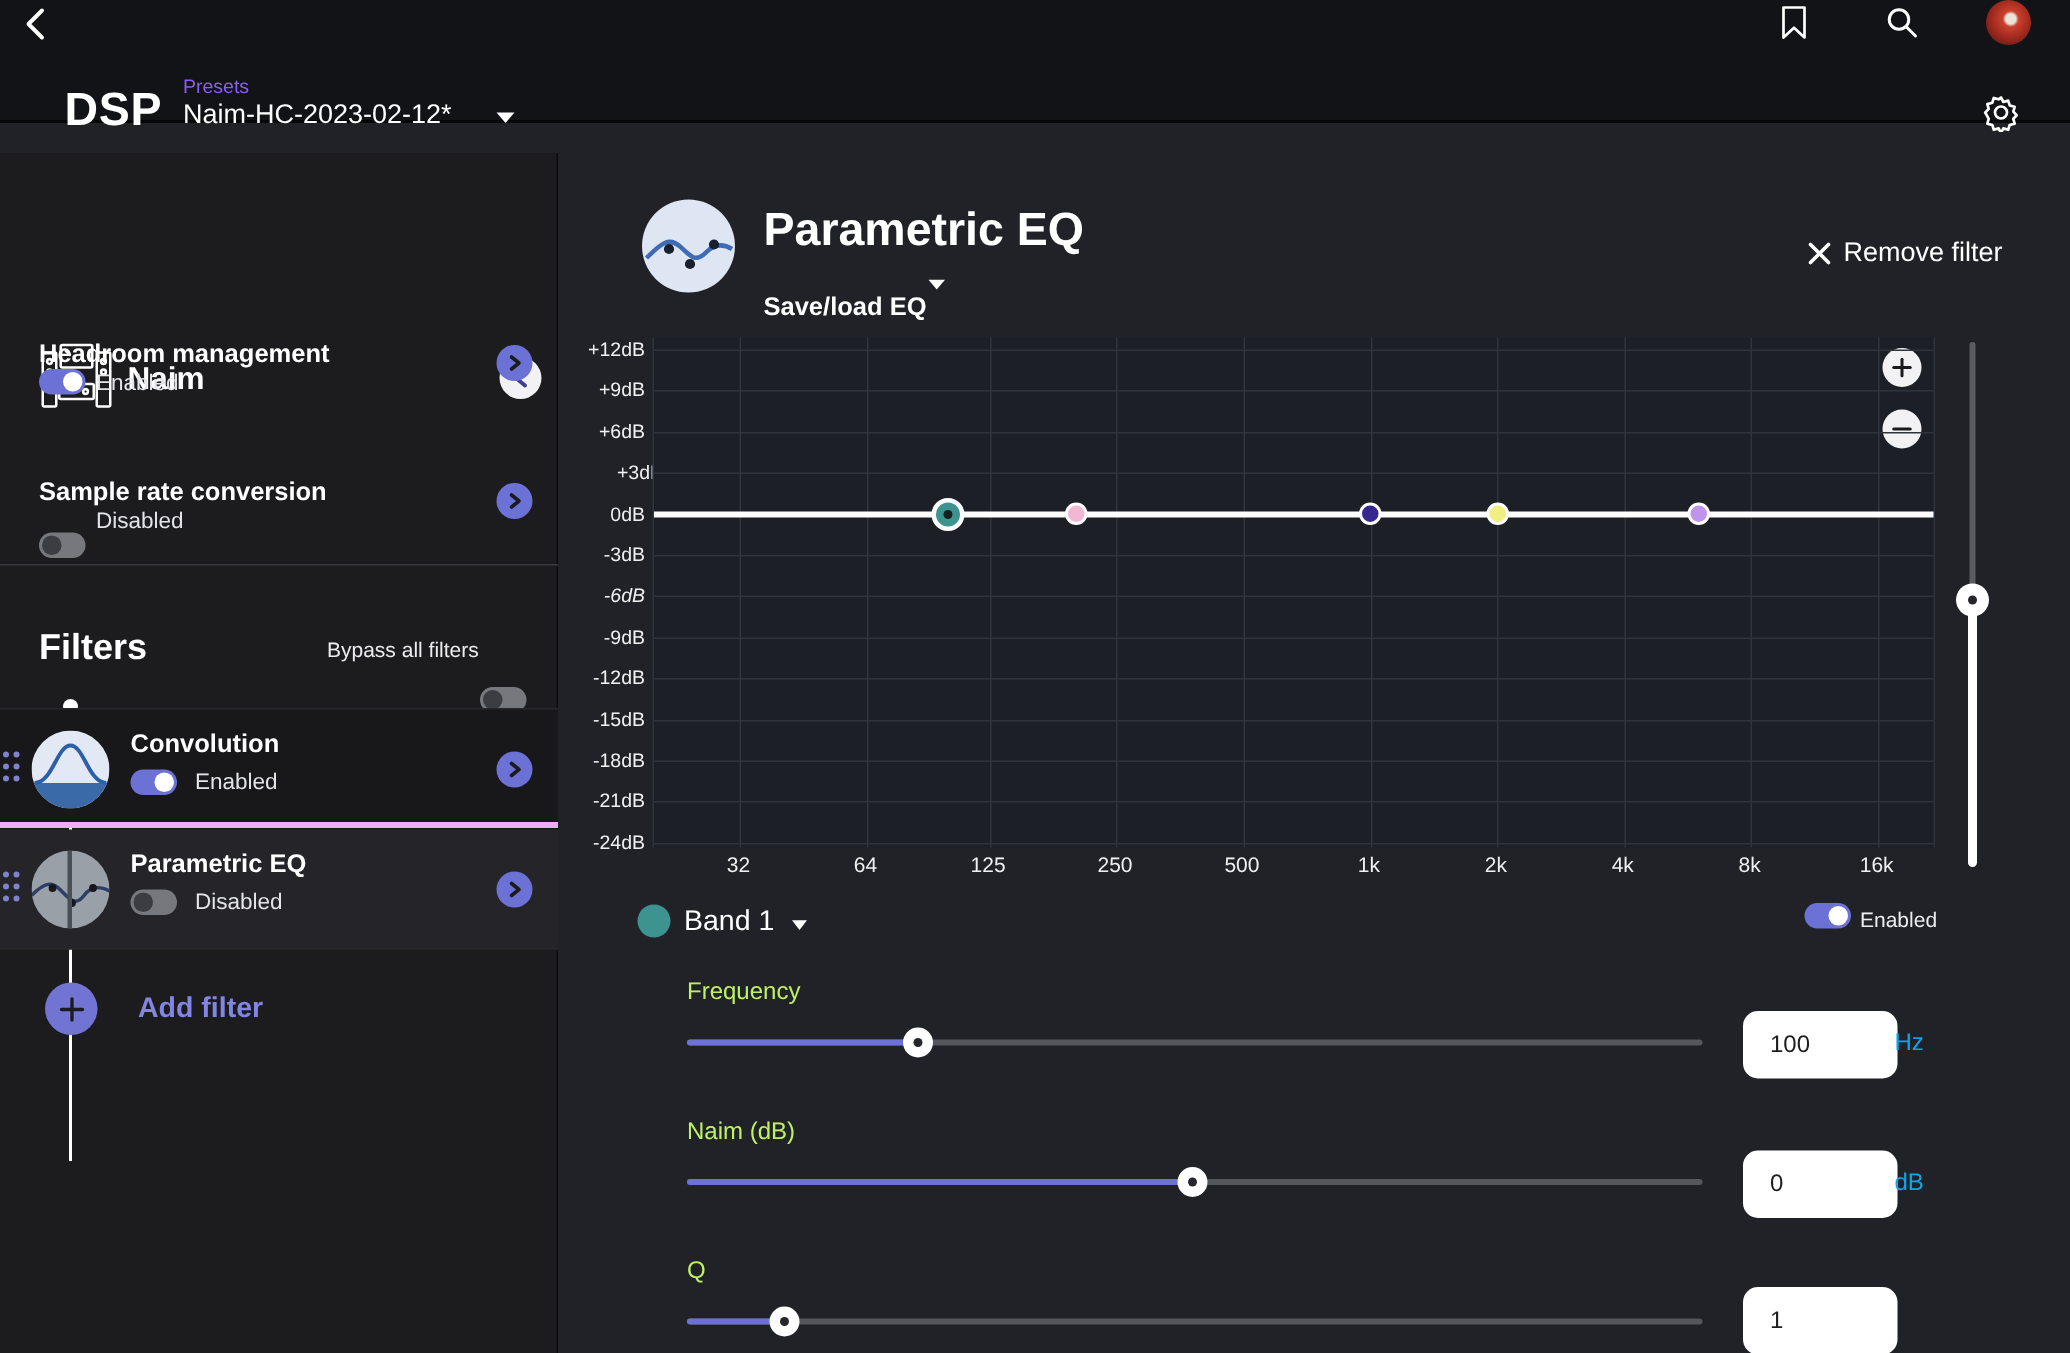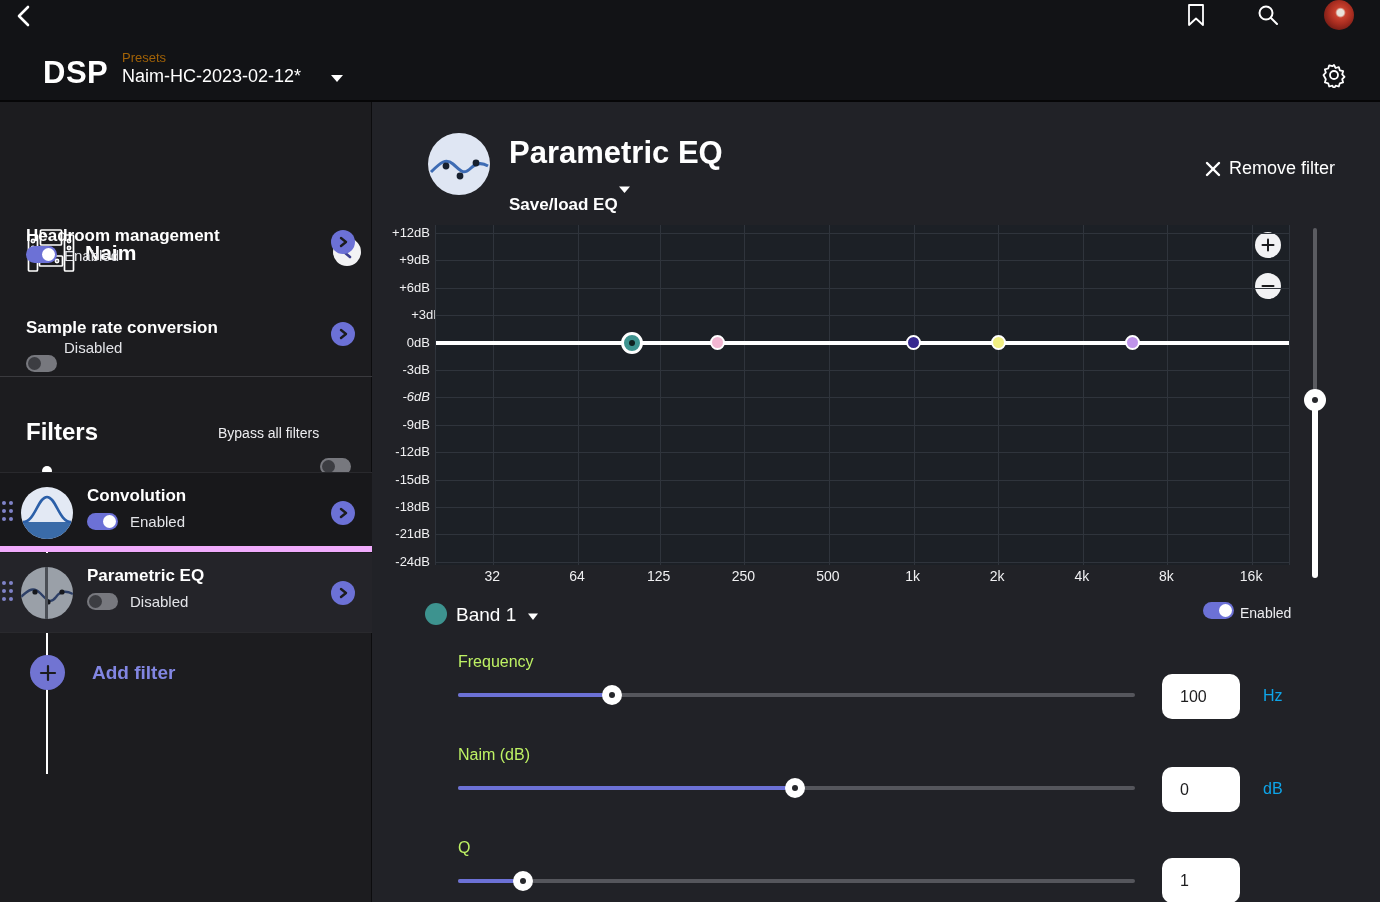--- a/index.html
+++ b/index.html
@@ -3,24 +3,24 @@
 <meta charset="utf-8">
 <style>
   * { margin:0; padding:0; box-sizing:border-box; }
   html,body { background:#000; }
   body { font-family:"Liberation Sans", sans-serif; }
   #app {
     position:relative; width:1380px; height:902px; overflow:hidden;
     background:#212227; color:#fff;
   }
   
-  #topbar { position:absolute; left:0; top:0; width:1380px; height:102px; background:#121316; border-bottom:2px solid #060607; }
+  #topbar { position:absolute; left:0; top:0; width:1380px; height:82px; background:#121316; border-bottom:2px solid #060607; }
   .tb-back { position:absolute; left:12px; top:4px; width:24px; height:24px; cursor:pointer; }
   .tb-title { position:absolute; left:43px; top:55px; font-size:31px; font-weight:bold; letter-spacing:.5px; }
-  .tb-presets-label { position:absolute; left:122px; top:50px; font-size:13px; color:#a16207; }
+  .tb-presets-label { position:absolute; left:122px; top:50px; font-size:13px; color:#8b5cf6; }
   .tb-preset-name { position:absolute; left:122px; top:66px; font-size:18px; color:#fff; }
   .tb-preset-caret { position:absolute; left:330px; top:73px; }
   .tb-bookmark { position:absolute; left:1186px; top:3px; }
   .tb-search { position:absolute; left:1256px; top:3px; }
   .tb-avatar { position:absolute; left:1324px; top:0px; width:30px; height:30px; border-radius:50%;
     background:radial-gradient(circle at 55% 42%, #e9e3da 0 14%, #c8412e 22%, #a92d20 48%, #7e1f17 72%, #531209 100%); }
   .tb-gear { position:absolute; left:1321px; top:62px; }
   
   #sidebar { position:absolute; left:0; top:102px; width:372px; height:800px; background:#1c1c1f; border-right:1px solid #0c0c0e; }
   .zone-icon { position:absolute; left:27px; top:126px; }
@@ -30,21 +30,21 @@
   .side-state { font-size:15px; color:#e3e4e8; }
   .chev-btn { width:24px; height:24px; border-radius:50%; background:#6c71d6; display:flex; align-items:center; justify-content:center; cursor:pointer; }
   .abs { position:absolute; }
   .divider { position:absolute; left:0; top:274px; width:372px; height:1px; background:#3a3a3e; }
   .filters-heading { position:absolute; left:26px; top:316px; font-size:24px; font-weight:bold; }
   .bypass-label { position:absolute; left:218px; top:323px; font-size:14px; color:#ededf0; }
   .bypass-toggle { position:absolute; left:320px; top:322px; }
   .connector-line { position:absolute; left:46px; top:368px; width:2px; height:304px; background:#fff; }
   .connector-dot { position:absolute; left:42px; top:364px; width:10px; height:10px; border-radius:50%; background:#fff; }
   .filter-row { position:absolute; left:0; width:372px; height:80px; }
-  .filter-row.dim { background:#18181b; border-top:1px solid #29292d; border-bottom:6px solid #f0abfc; }
+  .filter-row.dim { background:#18181b; border-top:1px solid #29292d; border-bottom:4px solid #f0abfc; }
   .filter-row.selected { background:#242429; border-bottom:1px solid #29292d; }
   .drag-handle { position:absolute; left:2px; top:28px; width:12px; height:24px; cursor:grab; }
   .drag-handle i { position:absolute; width:4px; height:4px; border-radius:50%; background:#8083c8; }
   .filter-icon { position:absolute; left:21px; top:14px; }
   .filter-title { position:absolute; left:87px; top:13px; font-size:17px; font-weight:bold; }
   .filter-toggle { position:absolute; left:87px; top:40px; }
   .filter-state { position:absolute; left:130px; top:40px; font-size:15px; color:#e3e4e8; }
   .filter-chev { position:absolute; left:331px; top:28px; }
   .addfilter-btn { position:absolute; left:30px; top:553px; width:35px; height:35px; border-radius:50%; background:#7174d2; cursor:pointer; display:flex; align-items:center; justify-content:center; }
   .addfilter-label { position:absolute; left:92px; top:560px; font-size:19px; font-weight:bold; color:#8286e2; cursor:pointer; }
@@ -81,21 +81,21 @@
   .band-caret { position:absolute; left:155px; top:510px; }
   .band-toggle { position:absolute; left:831px; top:500px; }
   .band-enabled-label { position:absolute; left:868px; top:503px; font-size:14px; color:#ededf0; }
   
   .ctrl-label { position:absolute; left:86px; font-size:16px; color:#bef264; }
   .hslider { position:absolute; left:86px; width:677px; height:20px; cursor:pointer; }
   .sl-track { position:absolute; left:0; top:8px; width:100%; height:4px; border-radius:2px; background:#55565c; }
   .sl-fill { position:absolute; left:0; top:8px; height:4px; border-radius:2px; background:#6c71d6; }
   .sl-knob { position:absolute; top:0; width:20px; height:20px; margin-left:-10px; border-radius:50%; background:#fff; }
   .sl-knob::after { content:""; position:absolute; left:7px; top:7px; width:6px; height:6px; border-radius:50%; background:#26272b; }
-  .ctrl-input { position:absolute; left:790px; width:78px; height:45px; border-radius:10px; border:none; background:#fff; color:#1d1d1f; font-size:16px; font-family:"Liberation Sans", sans-serif; padding-left:18px; outline:none; }
+  .ctrl-input { position:absolute; left:790px; width:103px; height:45px; border-radius:10px; border:none; background:#fff; color:#1d1d1f; font-size:16px; font-family:"Liberation Sans", sans-serif; padding-left:18px; outline:none; }
   .ctrl-unit { position:absolute; left:891px; font-size:16px; color:#0ea5e9; }
   svg { display:block; }
 </style>
 </head>
 <body>
 
 <div id="app">
 
   <div id="topbar">
     <div class="tb-back">

